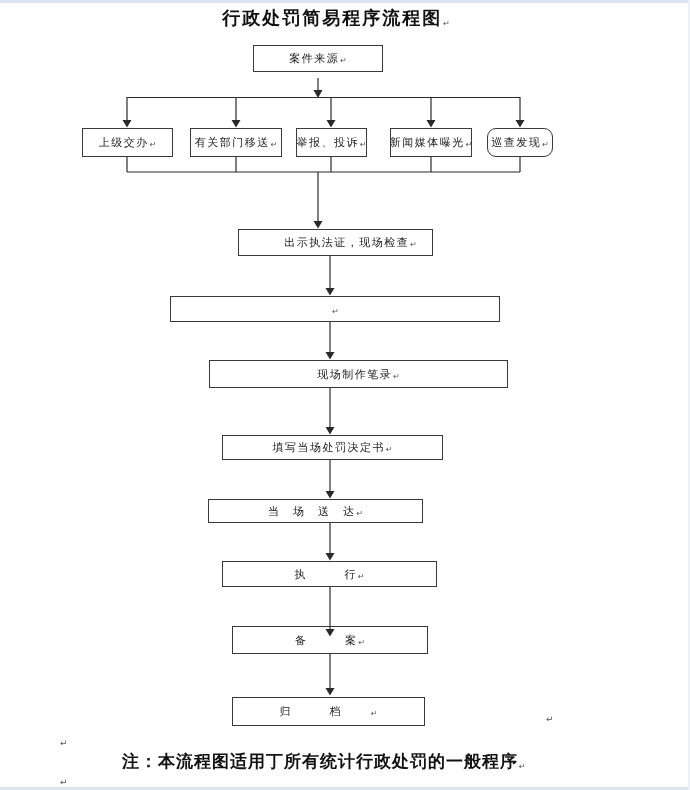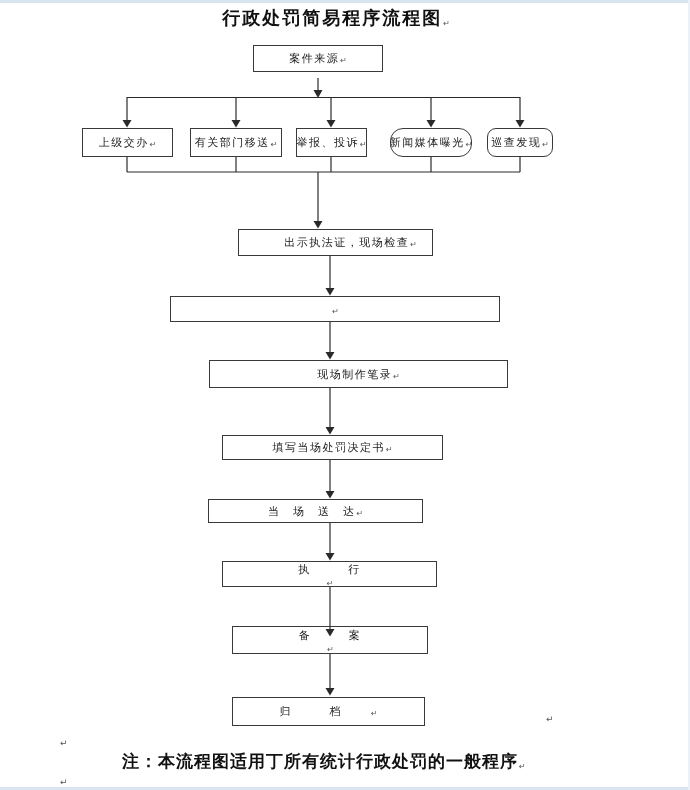--- a/index.html
+++ b/index.html
@@ -43,29 +43,29 @@
     position:absolute;left:0;top:0;z-index:3;pointer-events:none;
   }
   svg.connectors line{stroke:#2a2a2a;stroke-width:1.2;}
   svg.connectors polygon{fill:#2a2a2a;}
 
   
   .b-source{left:253px;top:45px;width:130px;height:27px;}
   .b-ch0{left:82px;top:128px;width:91px;height:29px;}
   .b-ch1{left:190px;top:128px;width:92px;height:29px;}
   .b-ch2{left:296px;top:128px;width:71px;height:29px;}
-  .b-ch3{left:390px;top:128px;width:82px;height:29px;border-radius:13px;}
+  .b-ch3{left:390px;top:128px;width:82px;height:29px;}
   .b-ch4{left:487px;top:128px;width:66px;height:29px;border-radius:9px;}
   .b-s0{left:238px;top:229px;width:195px;height:27px;padding-left:30px;}
   .b-s1{left:170px;top:296px;width:330px;height:26px;}
   .b-s2{left:209px;top:360px;width:299px;height:28px;}
   .b-s3{left:222px;top:435px;width:221px;height:25px;}
   .b-s4{left:208px;top:499px;width:215px;height:24px;text-align:right;}
-  .b-s5{left:222px;top:561px;width:215px;height:26px;flex-direction:column;}
-  .b-s6{left:232px;top:626px;width:196px;height:28px;flex-direction:column;}
+  .b-s5{left:222px;top:561px;width:215px;height:26px;}
+  .b-s6{left:232px;top:626px;width:196px;height:28px;}
   .b-s7{left:232px;top:697px;width:193px;height:29px;gap:28px;}
 </style>
 </head>
 <body>
 
 <div class="edge edge-top"></div>
 <div class="edge edge-bottom"></div>
 <div class="edge edge-right"></div>
 
 <div class="doc-title"><span>行政处罚简易程序流程图</span><span class="pmark">↵</span></div>

